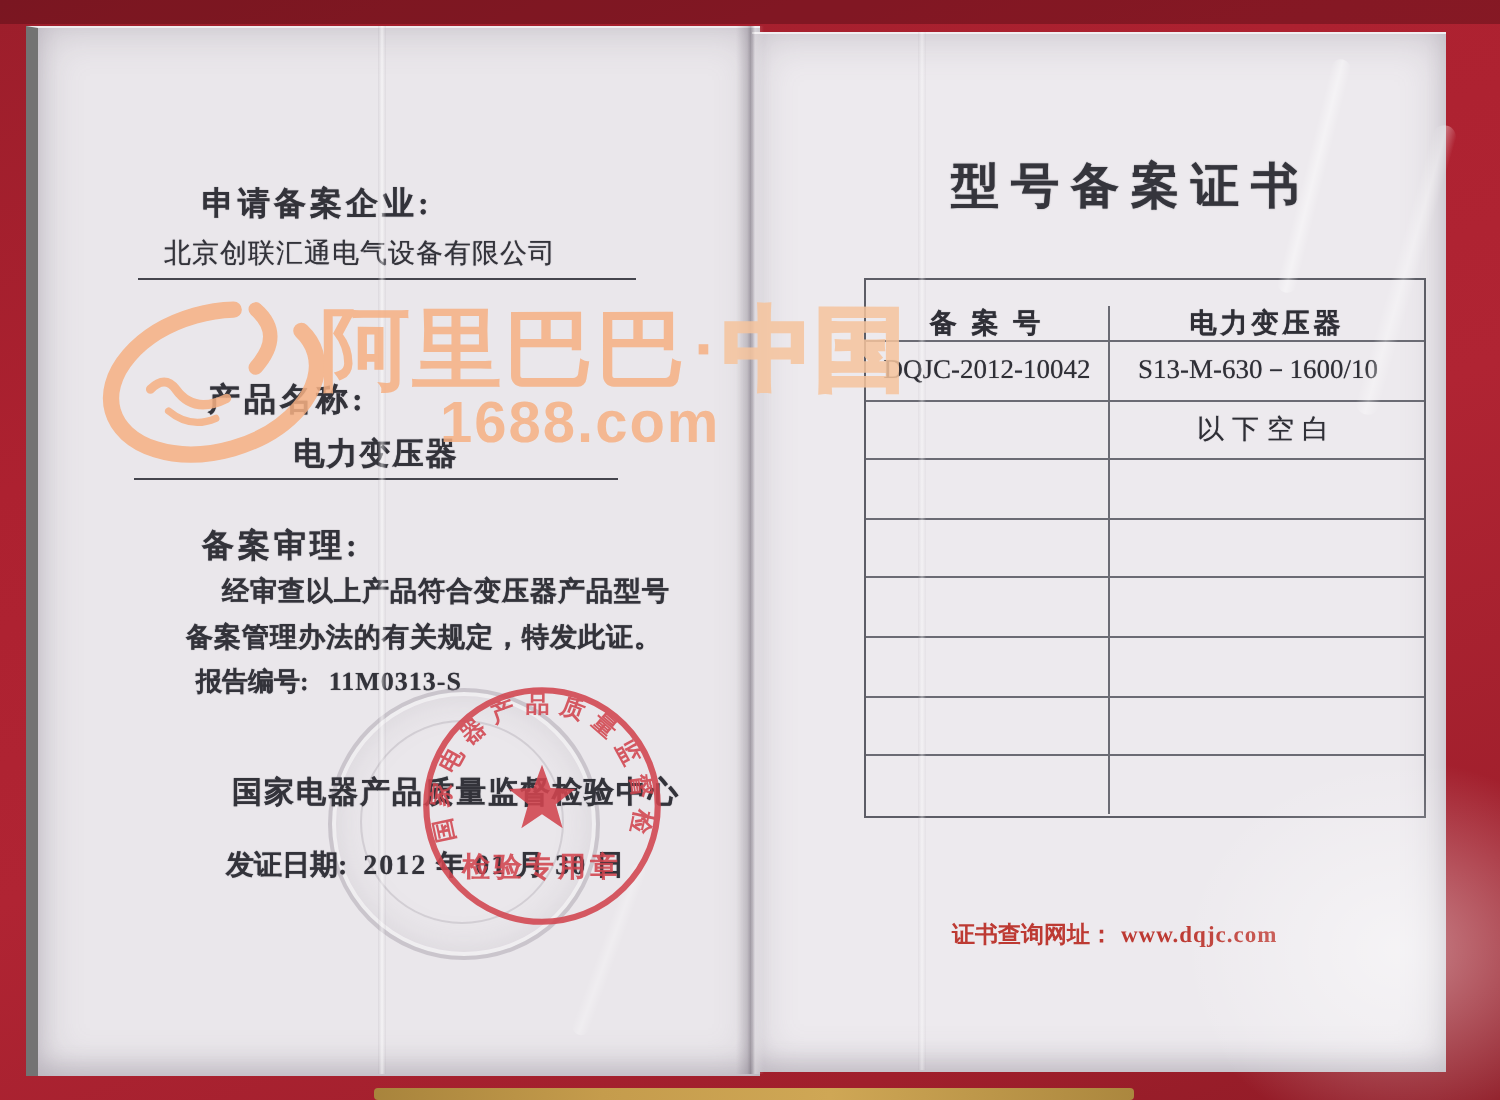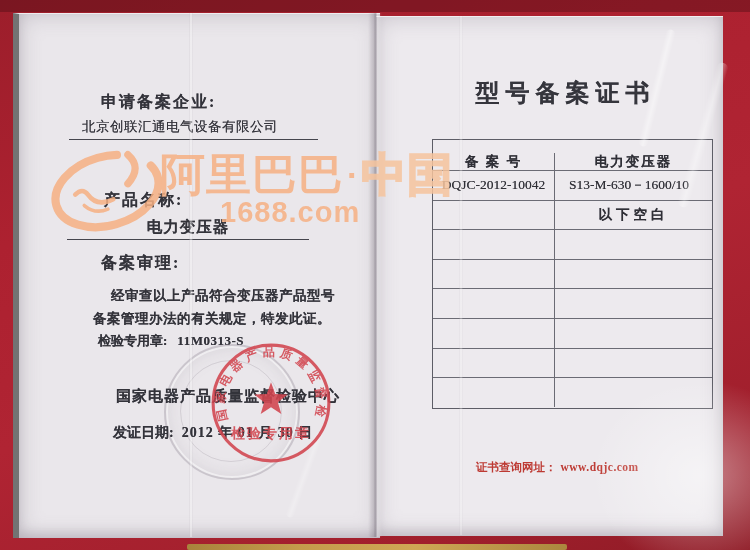--- a/index.html
+++ b/index.html
@@ -41,21 +41,21 @@
   .applicant-value{
     left:50px;top:104px;width:236px;padding:0 0 3px 13px;
     font-weight:normal;font-size:13.5px;letter-spacing:.5px;
     border-bottom:1.2px solid #45454d;
   }
   .product-label{left:85px;top:176px;}
   .product-value{
     left:48px;top:203px;width:242px;padding-bottom:1px;text-align:center;
     font-weight:bold;font-size:15.5px;letter-spacing:1px;border-bottom:1.2px solid #45454d;
   }
-  .review-label{left:82px;top:239px;}
+  .review-label{left:82px;top:249px;}
   .review-line1{left:92px;top:273px;font-size:13.5px;font-weight:bold;letter-spacing:.5px;}
   .review-line2{left:74px;top:296px;font-size:13.5px;font-weight:bold;letter-spacing:.5px;}
   .report-row{left:79px;top:318px;font-size:13px;font-weight:bold;}
   .report-row .val{margin-left:10px;letter-spacing:.5px;font-family:"Liberation Serif","DejaVu Serif",serif;}
   .org-name{left:97px;top:373px;font-size:15px;font-weight:bold;letter-spacing:1px;z-index:5;}
   .date-row{left:94px;top:410px;font-size:14px;font-weight:bold;z-index:5;}
   .date-row .val{margin-left:8px;letter-spacing:1px;}
   .query-row{font-size:11.5px;color:#bd3a33;font-weight:bold;}
   .query-left{left:120px;top:449px;}
   .query-left .val{margin-left:7px;letter-spacing:.5px;}
@@ -78,21 +78,21 @@
     position:absolute;left:56px;top:122px;width:281px;height:270px;
     border:1.5px solid #5d5d66;box-sizing:border-box;
     display:grid;grid-template-rows:30px repeat(8,29.6px);
   }
   .t-row{display:grid;grid-template-columns:121px 1fr;border-top:1px solid #6b6b74;}
   .t-row:first-child{border-top:none;margin-top:13px;}
   .t-cell{display:flex;align-items:center;justify-content:center;font-size:13.5px;color:#2f2f36;text-shadow:0 0 .4px rgba(55,55,65,.7);}
   .t-cell.c2{border-left:1px solid #6b6b74;}
   .t-head .t-cell{font-weight:bold;letter-spacing:2px;}
   .cell-left{justify-content:flex-start;padding-left:14px;}
-  .blank-note{letter-spacing:4px;font-weight:bold;}
+  .blank-note{letter-spacing:4px;font-weight:normal;}
   .query-right{position:absolute;left:100px;top:443px;}
   .query-right .val{margin-left:4px;letter-spacing:.5px;}
 
   
   .watermark{position:absolute;left:48px;top:133px;width:420px;height:115px;z-index:9;pointer-events:none;opacity:.85;}
   .wm-row{position:absolute;left:112px;top:12px;display:flex;align-items:center;
     font-family:"Liberation Sans","DejaVu Sans",sans-serif;font-weight:bold;}
   .wm-brand{font-size:45px;color:#f6b083;letter-spacing:1px;}
   .wm-sep{font-size:34px;color:#f6b083;margin:0 3px;}
   .wm-region{font-size:45px;color:transparent;-webkit-text-stroke:2px #f6c49d;letter-spacing:1px;}
@@ -113,21 +113,21 @@
     <div class="lp-item applicant-value">北京创联汇通电气设备有限公司</div>
 
     <div class="lp-item lbl product-label">产品名称:</div>
     <div class="lp-item product-value">电力变压器</div>
 
     <div class="lp-item lbl review-label">备案审理:</div>
     <div class="lp-item review-line1">经审查以上产品符合变压器产品型号</div>
     <div class="lp-item review-line2">备案管理办法的有关规定，特发此证。</div>
 
     <div class="lp-item report-row">
-      <span>检验专用章:</span><span class="val">11M0313-S</span>
+      <span>报告编号:</span><span class="val">11M0313-S</span>
     </div>
 
     <div class="emboss">
         <div class="emboss-inner"></div>
       </div>
 
     <div class="lp-item org-name">国家电器产品质量监督检验中心</div>
     <div class="lp-item date-row">
       <span>发证日期:</span><span class="val">2012 年 01 月 30 日</span>
     </div>

